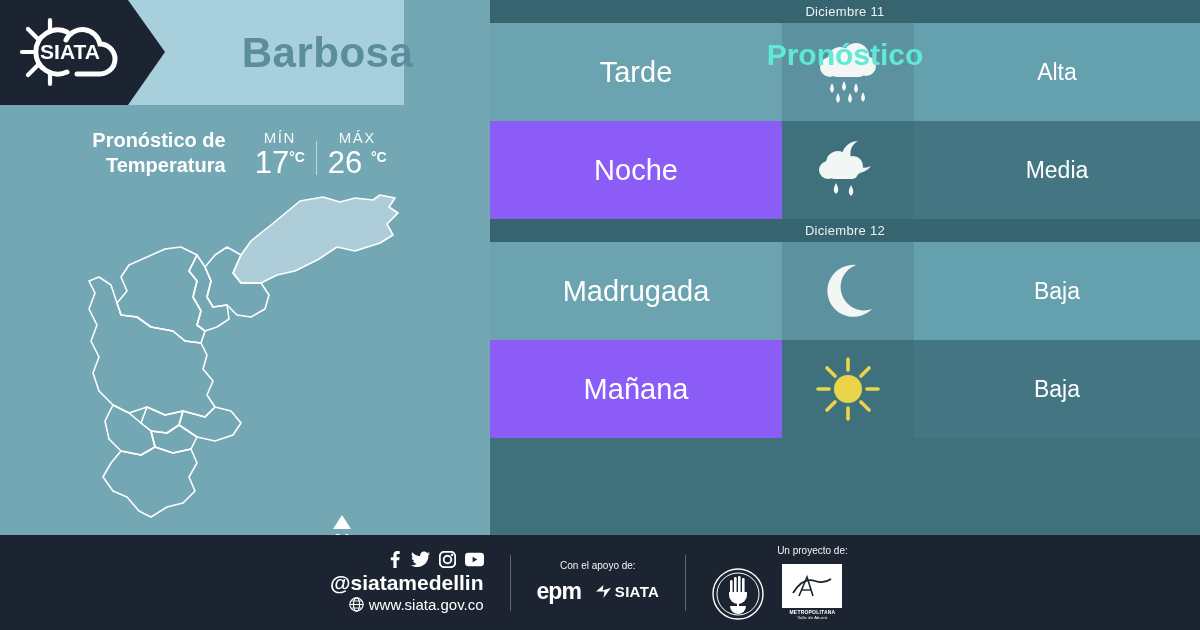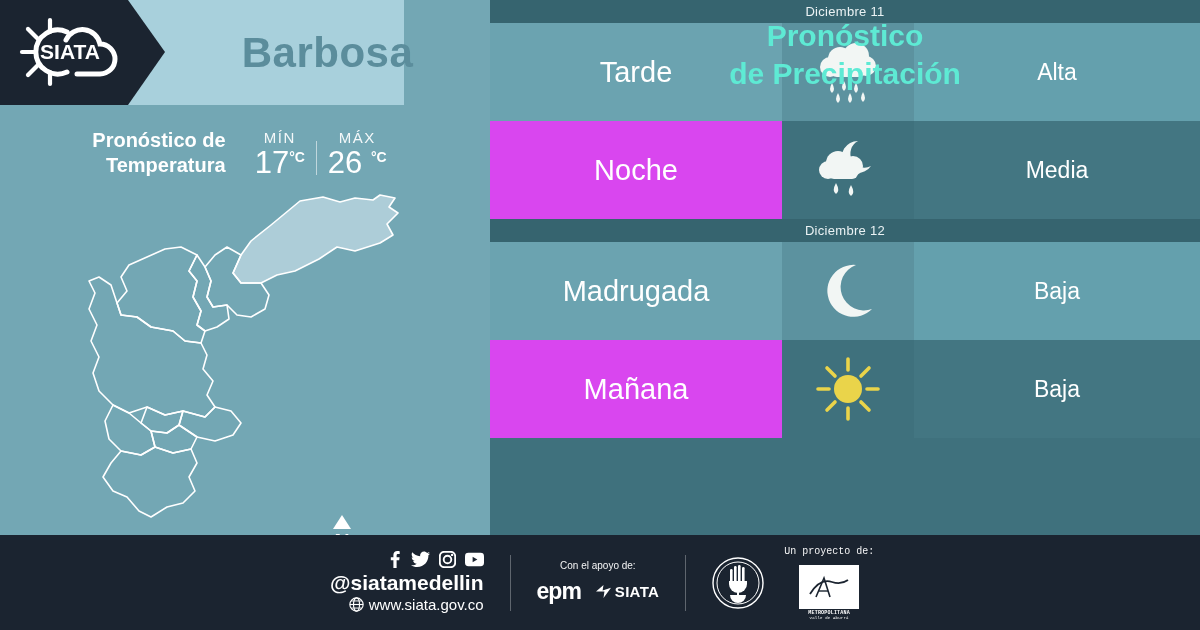--- a/index.html
+++ b/index.html
@@ -43,21 +43,21 @@
     color:#5eead4;font-size:30px;font-weight:bold;line-height:1.28;text-align:center;}
   .date-band{width:710px;height:23px;display:flex;align-items:center;justify-content:center;
     background:#36646f;color:#eaf2f4;font-size:13px;letter-spacing:.3px;}
   .f-row{display:flex;width:710px;height:98px;}
   .f-cell{display:flex;align-items:center;justify-content:center;}
   .c-label{width:292px;color:#ffffff;font-size:29px;}
   .c-icon{width:132px;}
   .c-prob{width:286px;color:#ffffff;font-size:23px;}
   
   .row-a .c-label{background:#6ba3b0;} .row-a .c-icon{background:#5c929f;} .row-a .c-prob{background:#64a0ad;}
-  .row-b .c-label{background:#d946ef;} .row-b .c-icon{background:#3f717d;} .row-b .c-prob{background:#437682;}
+  .row-b .c-label{background:#8b5cf6;} .row-b .c-icon{background:#3f717d;} .row-b .c-prob{background:#437682;}
 
   
   .footer{position:absolute;left:0;top:535px;width:1200px;height:95px;background:#1b2430;
     display:flex;align-items:center;}
   .f-social{margin-left:330px;color:#fff;text-align:right;}
   .f-social .icons{display:flex;gap:9px;justify-content:flex-end;margin-bottom:3px;}
   .f-handle{font-size:21px;font-weight:bold;line-height:1.15;}
   .f-web{font-size:15px;display:flex;align-items:center;gap:5px;justify-content:flex-end;line-height:1.2;}
   .vdiv{width:1px;height:56px;background:rgba(255,255,255,.3);margin:0 26px;}
   .f-group{display:flex;flex-direction:column;align-items:center;color:#fff;}
@@ -148,21 +148,20 @@
       <div class="compass">
         <div class="tri"></div>
         <div class="lbl">N</div>
       </div>
     </div>
   </div>
 
   <div class="right-panel">
     <div class="forecast-title">
       <div>Pronóstico</div>
-      <div>de Precipitación</div>
     </div>
 
     <div class="date-band">Diciembre 11</div>
 
     <div class="f-row row-a">
       <div class="f-cell c-label">Tarde</div>
       <div class="f-cell c-icon">
         <svg width="72" height="62" viewBox="0 0 72 62">
           <g fill="#f2f6f4">
             <circle cx="28" cy="18" r="12"></circle>
@@ -276,21 +275,21 @@
           <svg width="17" height="15" viewBox="0 0 18 16">
             <path d="M1 8 L9 1 L8 7 L17 4 L9 15 L10 8 Z" fill="#fff"></path>
           </svg>
           <span class="isagen">SIATA</span>
         </div>
       </div>
     </div>
 
     <div class="vdiv"></div>
 
-    <div style="display:flex;align-items:center;gap:20px;font-family:Liberation Mono, monospace;">
+    <div style="display:flex;align-items:flex-end;gap:13px;">
       <svg width="52" height="52" viewBox="0 0 52 52">
         <circle cx="26" cy="26" r="25" fill="none" stroke="#fff" stroke-width="1.4"></circle>
         <circle cx="26" cy="26" r="21" fill="none" stroke="#fff" stroke-width="1"></circle>
         <g fill="#fff">
           <rect x="18" y="12" width="2.6" height="13" rx="1.2"></rect>
           <rect x="22" y="9" width="2.6" height="16" rx="1.2"></rect>
           <rect x="26" y="8" width="2.6" height="17" rx="1.2"></rect>
           <rect x="30" y="10" width="2.6" height="15" rx="1.2"></rect>
           <path d="M17 24 h18 v3 a9 9 0 0 1 -18 0 z"></path>
           <rect x="25" y="30" width="2" height="9"></rect>

